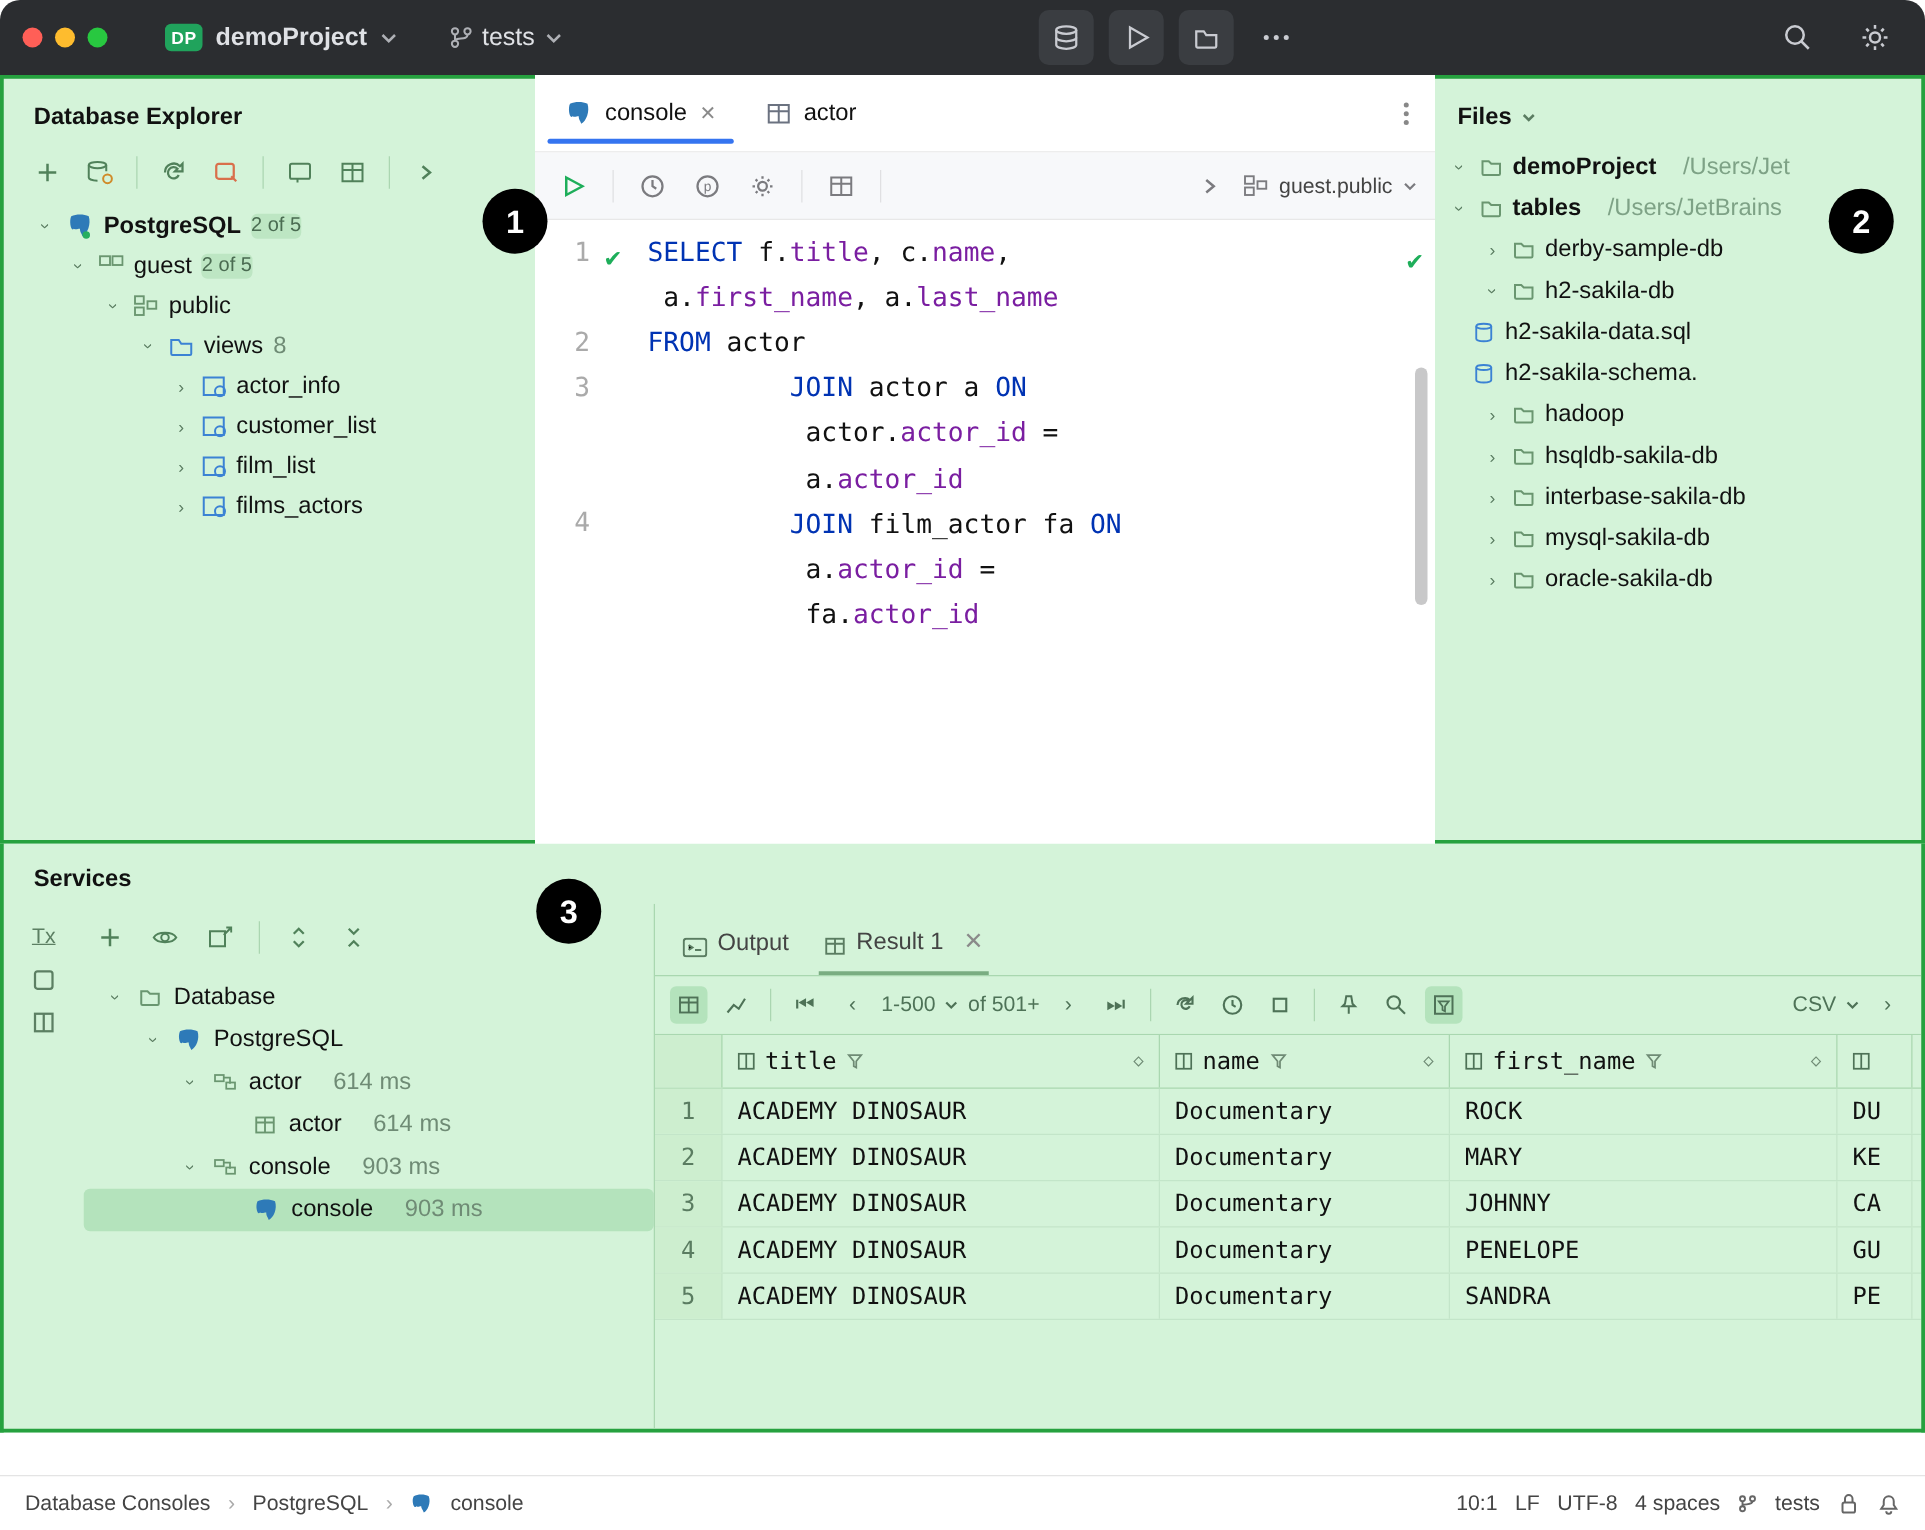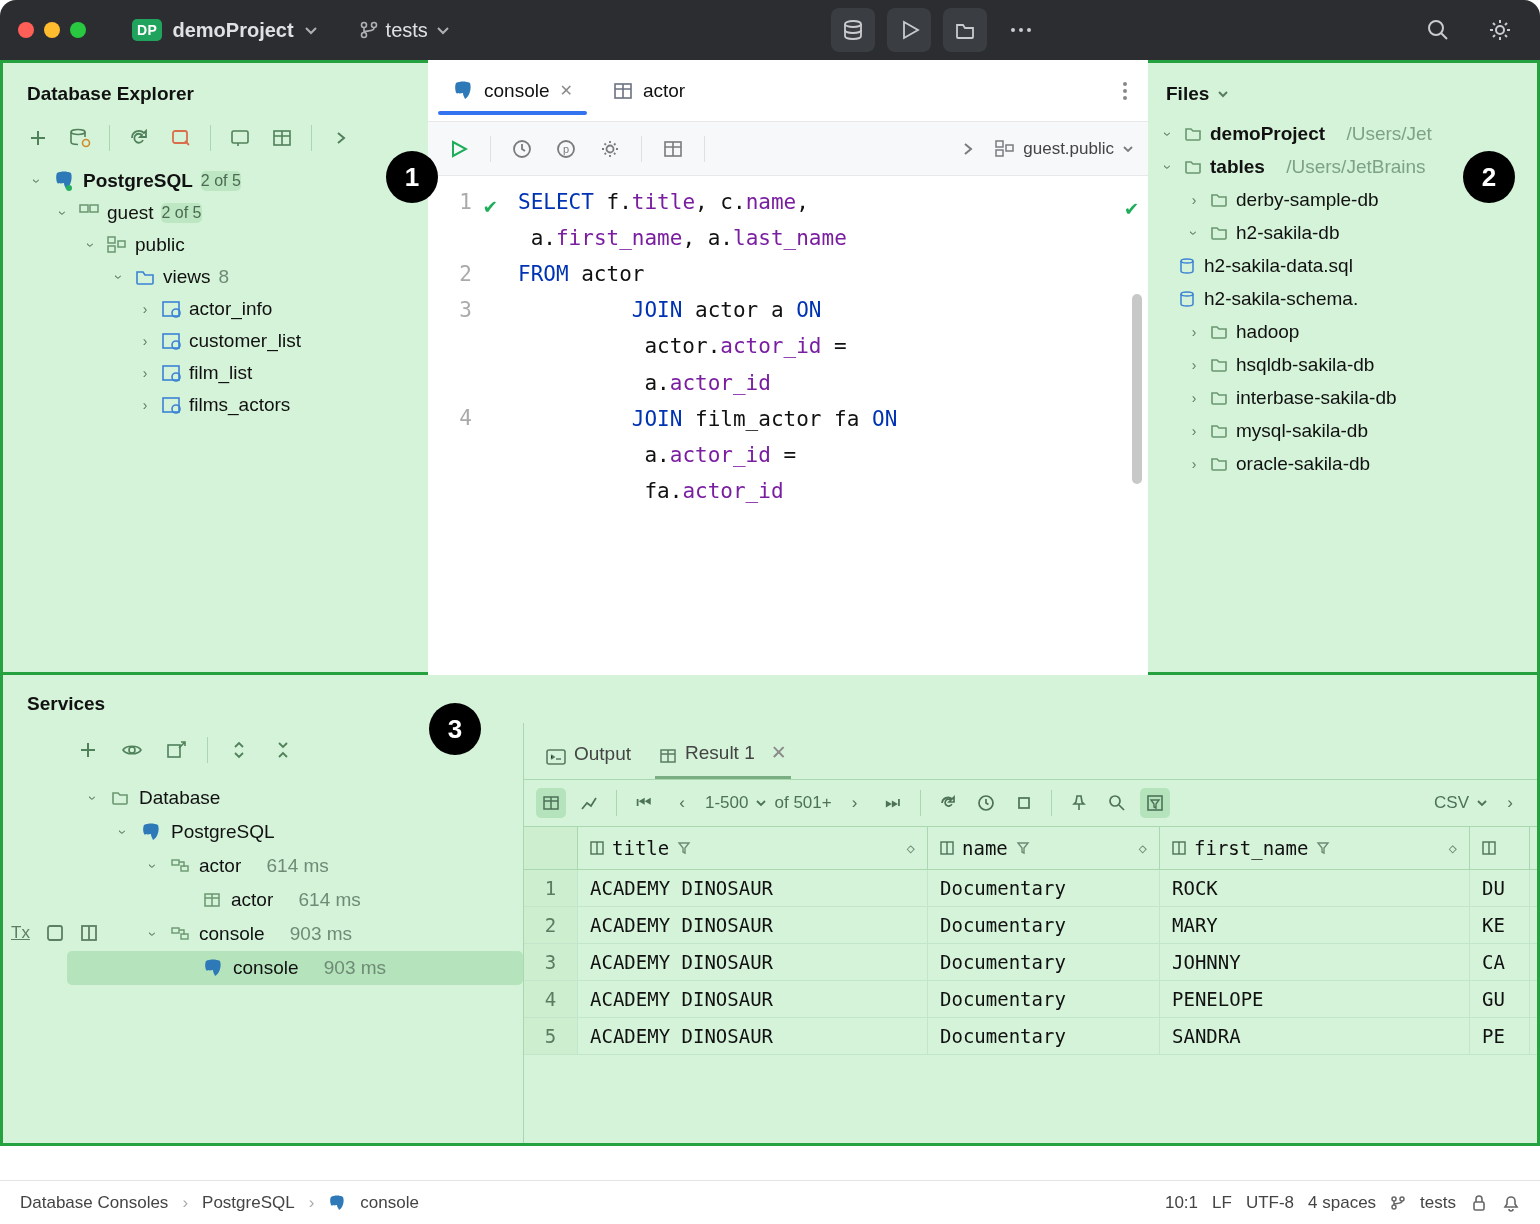--- a/index.html
+++ b/index.html
@@ -56,21 +56,21 @@
 .files-head { display:flex; align-items:center; gap:8px; padding:20px 18px 12px; font-size:19px; font-weight:700;}
 .files-tree { font-size:19px;}
 .frow { display:flex; align-items:center; gap:8px; padding:5.5px 6px; white-space:nowrap;}
 .frow .path{ color:#7ea286;}
 .f-ind-0{padding-left:12px;} .f-ind-1{padding-left:38px;} .f-ind-2{}
 .ic-file{color:#3b82d4;}
 .row2.panel { height:471px; display:flex; flex-direction:column; border-top:none;}
 .services-head { font-size:19px; font-weight:700; padding:18px 24px 8px;}
 .services-body { flex:1; display:flex; overflow:hidden;}
 .serv-left { width:520px; display:flex; }
-.serv-gut { width:64px; padding:16px 8px; display:flex; gap:16px; align-items:center; color:#5c7f63;}
+.serv-gut { width:64px; padding:16px 8px; display:flex; flex-direction:column; gap:16px; align-items:center; color:#5c7f63;}
 .serv-main { flex:1;}
 .serv-tools { display:flex; align-items:center; gap:10px; padding:10px 4px 8px; color:#5a7c61;}
 .serv-tree { padding-top:6px;}
 .srow{ display:flex; align-items:center; gap:10px; padding:6px 8px; font-size:19px;}
 .srow.sel{ background:#b4e3bc; border-radius:5px;}
 .s-ind-0{padding-left:18px;} .s-ind-1{padding-left:48px;} .s-ind-2{padding-left:78px;} .s-ind-3{padding-left:110px;}
 .serv-right { flex:1; display:flex; flex-direction:column; border-left:1.5px solid #a9d7b0;}
 .rtabs { display:flex; align-items:center; gap:20px; padding:10px 18px 0; font-size:19px;}
 .rtab { display:flex; align-items:flex-end; gap:8px; padding:8px 4px 12px; color:#444;}
 .rtab.active { border-bottom:3px solid #7aad82;}

